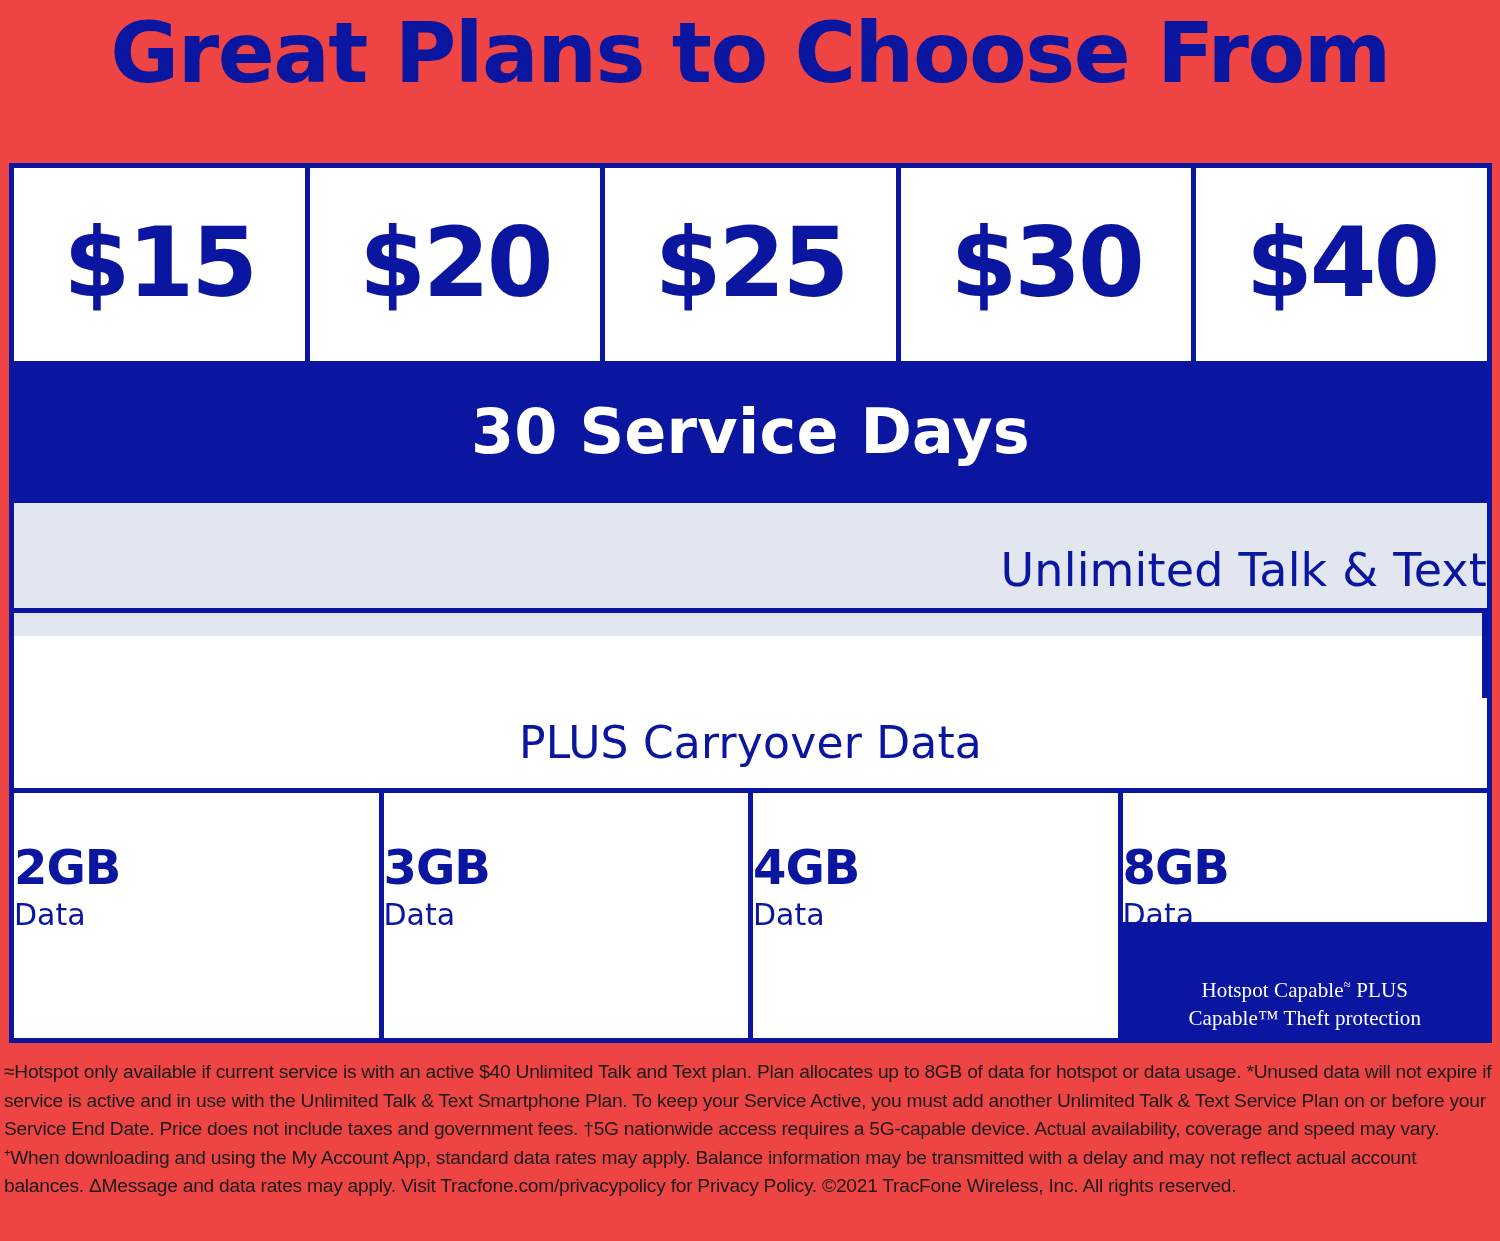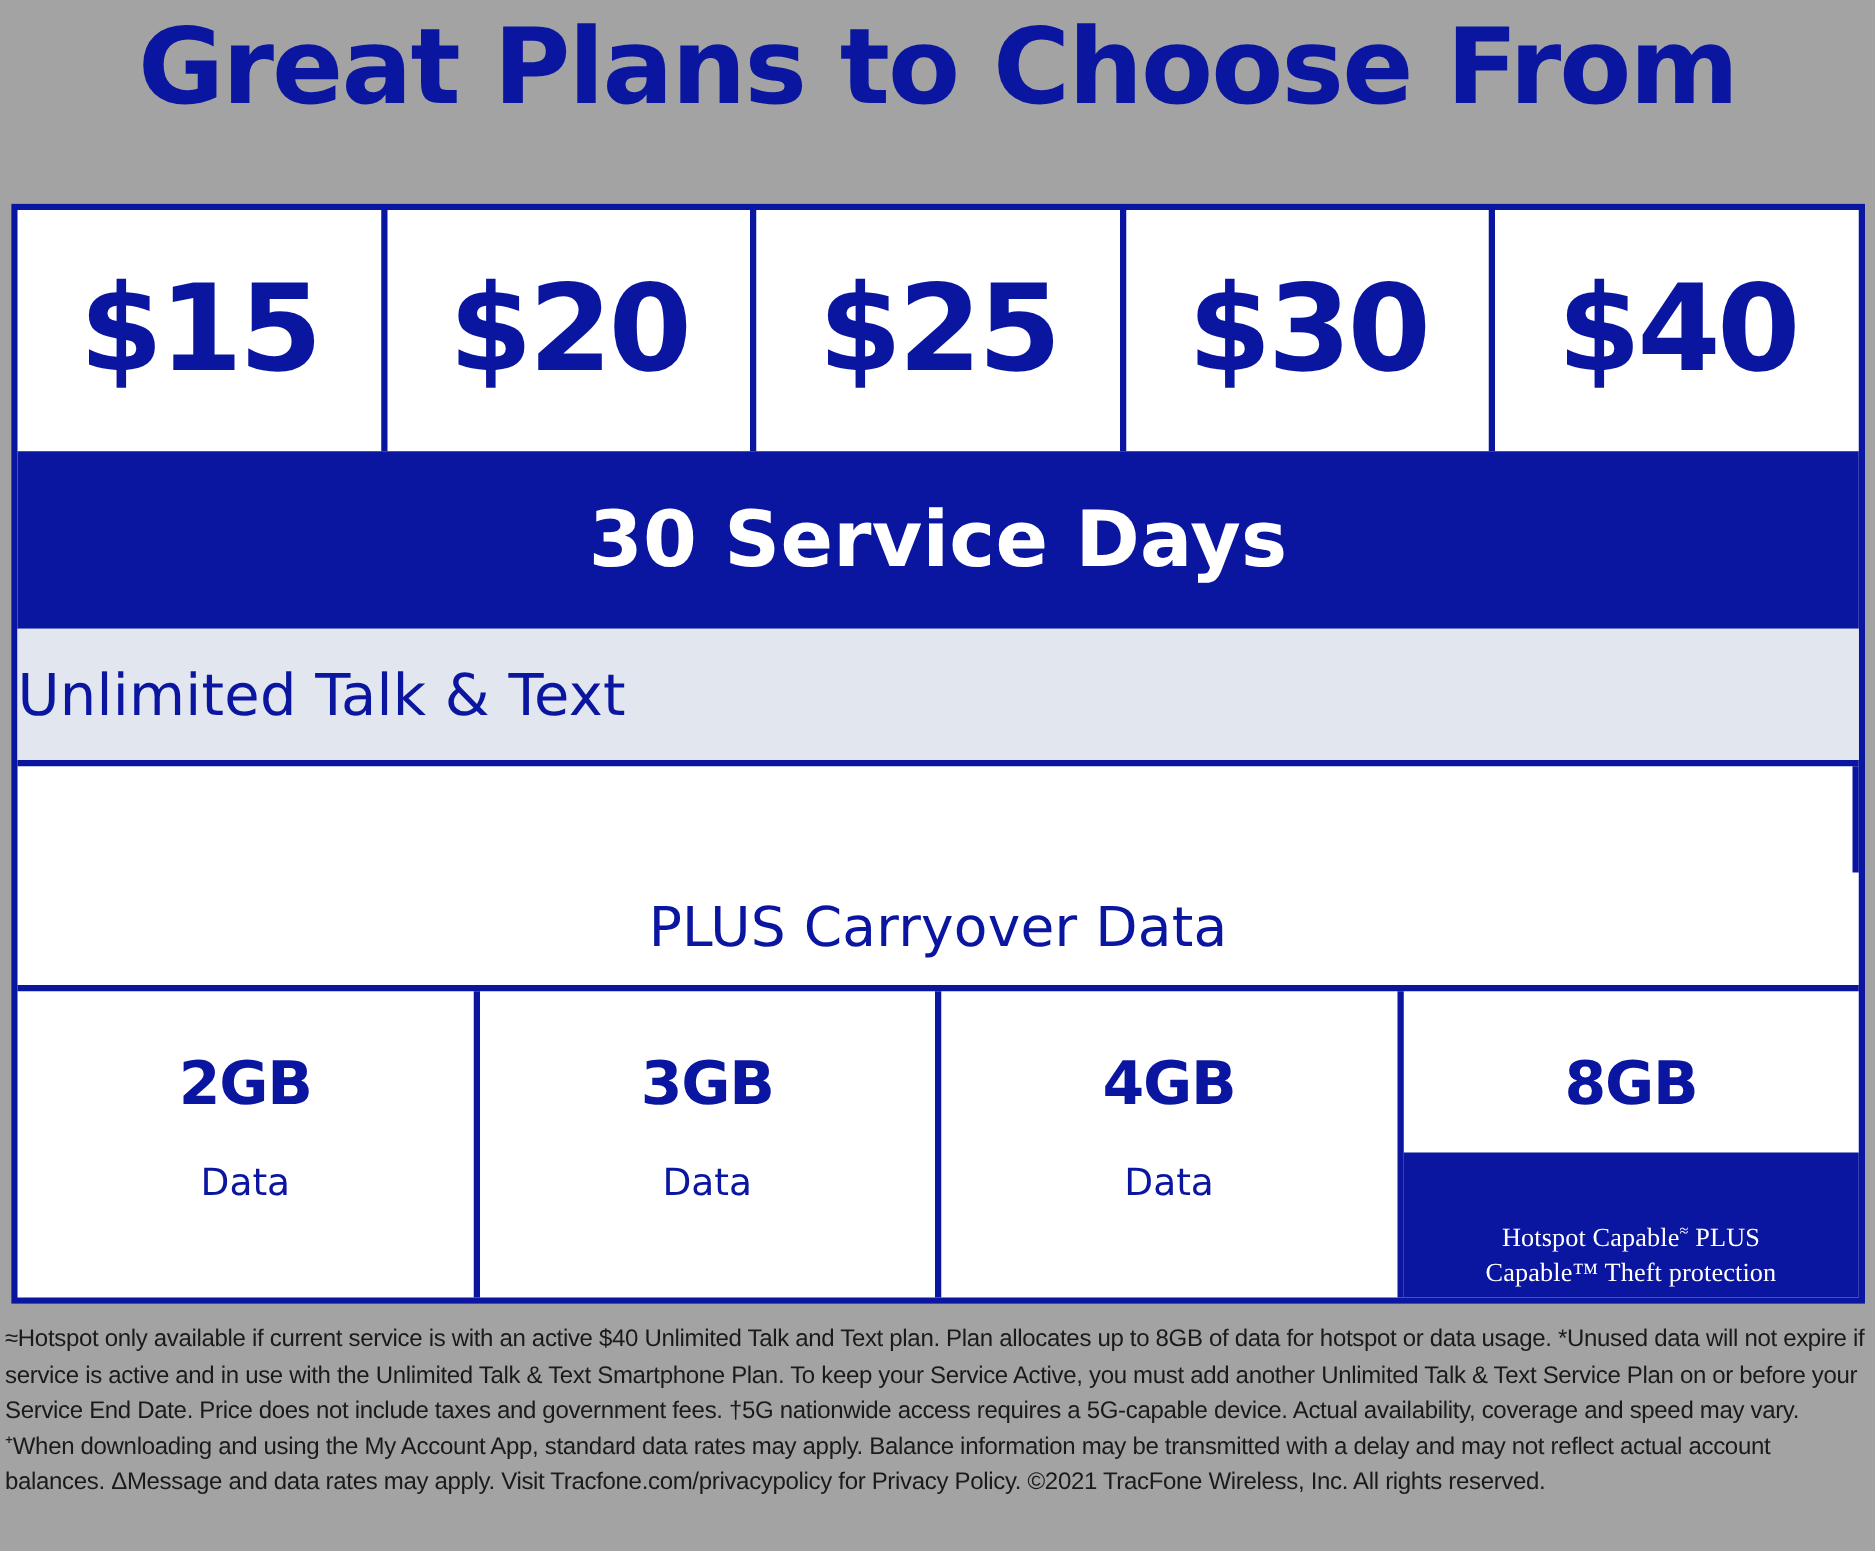--- a/index.html
+++ b/index.html
@@ -12,21 +12,21 @@
     height: 1241px;
     font-family: "Liberation Sans", sans-serif;
     -webkit-font-smoothing: antialiased;
     overflow: hidden;
   }
 
   .page {
     position: relative;
     width: 1500px;
     height: 1241px;
-    background: #a3a3a3;
+    background: #ef4444;
   }
 
   
   .title {
     position: absolute;
     left: 0;
     top: 2px;
     width: 1500px;
     text-align: center;
     color: #0a15a0;
@@ -108,25 +108,25 @@
     line-height: 50px;
     letter-spacing: 0.2px;
   }
 
   
   .talk-band {
     position: absolute;
     left: 0;
     top: 335px;
     width: 100%;
-    height: 105px;
+    height: 133px;
     background: #e2e6ef;
     display: flex;
     align-items: center;
-    justify-content: flex-start;
+    justify-content: flex-end;
   }
   .talk-band .label {
     color: #0a15a0;
     font-family: "DejaVu Sans", sans-serif;
     font-weight: 400;
     font-size: 46px;
     line-height: 50px;
     letter-spacing: 0.2px;
   }
 
@@ -176,22 +176,21 @@
   .data-row {
     flex: 1 1 auto;
     display: flex;
   }
   .data-cell {
     flex: 1 1 0;
     position: relative;
     box-sizing: border-box;
     display: flex;
     flex-direction: column;
-    align-items: center;
-    gap: 32px;
+    align-items: flex-start;
   }
   .data-cell + .data-cell {
     border-left: 5px solid #0a15a0;
   }
   .data-cell .amount {
     color: #0a15a0;
     font-family: "DejaVu Sans", sans-serif;
     font-weight: 700;
     font-size: 48px;
     line-height: 52px;

